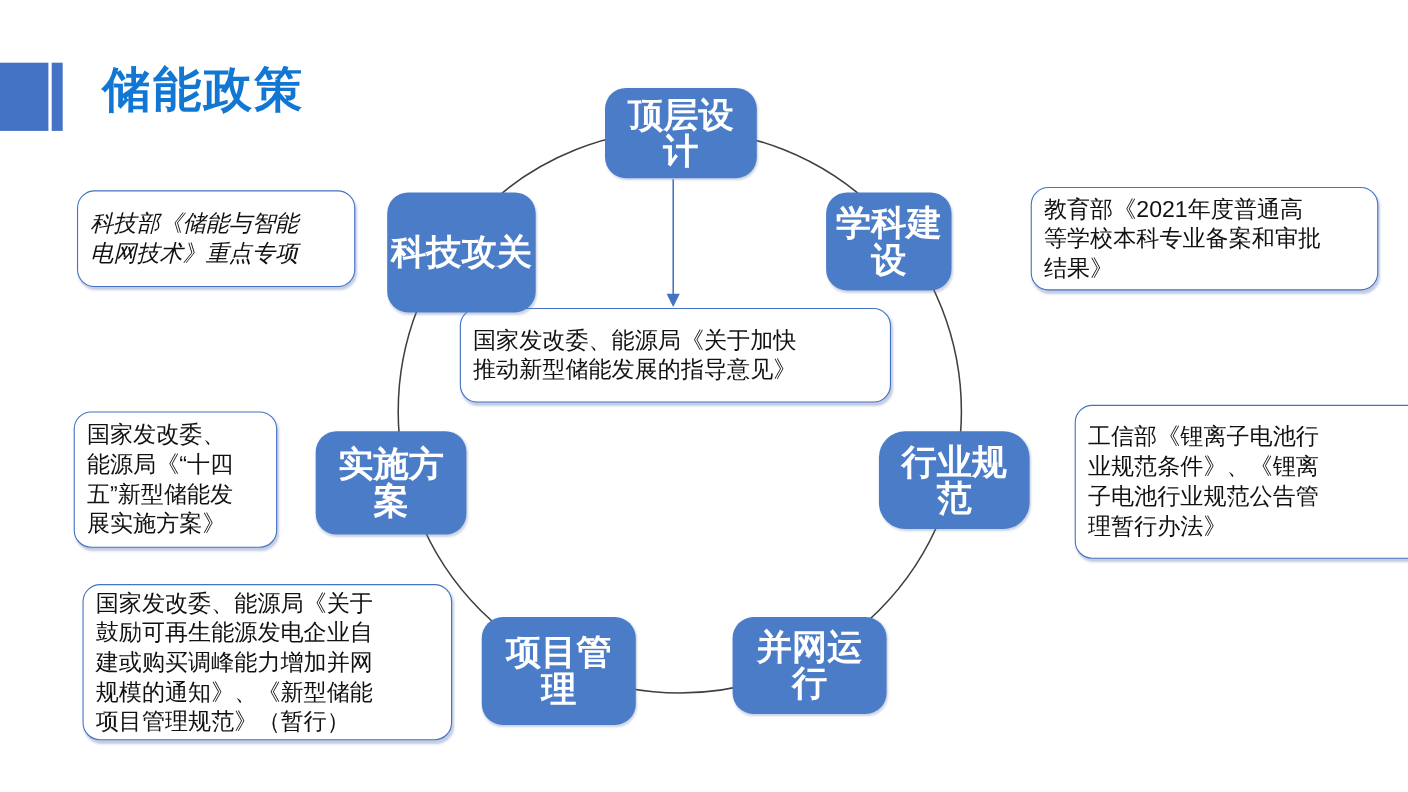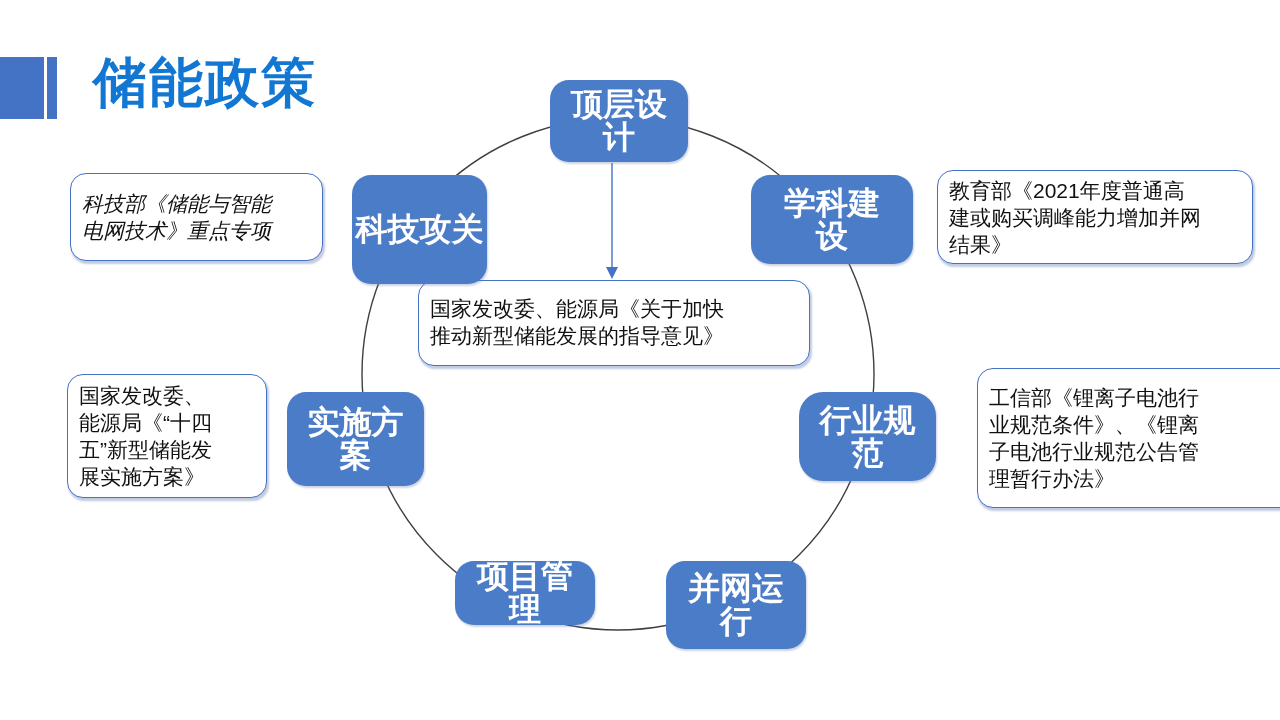--- a/index.html
+++ b/index.html
@@ -17,66 +17,66 @@
   .accent-bar-big {
     position: absolute; left: 0; top: 57px; width: 44px; height: 62px;
     background: #4472c4;
   }
   .accent-bar-thin {
     position: absolute; left: 47px; top: 57px; width: 10px; height: 62px;
     background: #4472c4;
   }
   .page-title {
     position: absolute; left: 93px; top: 52px;
-    font-size: 54px; line-height: 60px; font-weight: 700;
+    font-size: 44px; line-height: 60px; font-weight: 700;
     color: #1277d3; letter-spacing: 2px;
   }
 
   
   .node {
     position: absolute;
     background: #4b7cc8;
     border-radius: 19px;
     color: #ffffff;
     font-weight: 700;
     font-size: 32px;
     line-height: 33px;
     display: flex; align-items: center; justify-content: center;
     text-align: center;
     white-space: pre-line;
     box-sizing: border-box;
     box-shadow: 1px 1.5px 2px rgba(110, 130, 175, 0.35);
   }
   .n-top        { left: 550px; top:  80px; width: 138px; height: 82px; }
   .n-tech       { left: 352px; top: 175px; width: 135px; height: 109px; }
-  .n-discipline { left: 751px; top: 175px; width: 162px; height: 89px; }
+  .n-discipline { left: 751px; top: 175px; width: 114px; height: 89px; }
   .n-impl       { left: 287px; top: 392px; width: 137px; height: 94px; }
   .n-industry   { left: 799px; top: 392px; width: 137px; height: 89px; border-radius: 24px; }
-  .n-project    { left: 455px; top: 561px; width: 140px; height: 64px; }
+  .n-project    { left: 438px; top: 561px; width: 140px; height: 98px; }
   .n-grid       { left: 666px; top: 561px; width: 140px; height: 88px; }
 
   
   .callout {
     position: absolute;
     background: #ffffff;
     border: 1.6px solid #4472c4;
     border-radius: 16px;
     color: #111111;
     font-size: 21px;
     line-height: 27px;
     padding: 4px 11px;
     display: flex; align-items: center;
     white-space: pre-line;
     box-sizing: border-box;
     box-shadow: 1.5px 2.5px 2px rgba(120, 140, 190, 0.45);
   }
   .c-tl     { left:  70px; top: 173px; width: 253px; height:  88px; font-style: italic; }
   .c-tr     { left: 937px; top: 170px; width: 316px; height:  94px; }
   .c-right  { left: 977px; top: 368px; width: 320px; height: 140px; border-radius: 16px; }
-  .c-left   { left:  67px; top: 374px; width: 200px; height: 124px; }
+  .c-left   { left:  67px; top: 374px; width: 185px; height: 124px; }
   .c-bl     { left:  75px; top: 531px; width: 336px; height: 142px; }
   .c-br     { left: 833px; top: 528px; width: 350px; height: 155px; }
   .c-center { left: 418px; top: 280px; width: 392px; height:  86px; font-family: Liberation Serif, serif; }
 </style>
 </head>
 <body>
 
 <div class="slide">
 
   <svg class="wires" width="1280" height="720" viewBox="0 0 1280 720">
@@ -87,30 +87,35 @@
     </g>
   </svg>
 
   <div class="accent-bar-big"></div>
   <div class="accent-bar-thin"></div>
   <div class="page-title">储能政策</div>
 
   <div class="callout c-tl">科技部《储能与智能
 电网技术》重点专项</div>
   <div class="callout c-tr">教育部《2021年度普通高
-建或购买调峰能力增加并网
+等学校本科专业备案和审批
 结果》</div>
   <div class="callout c-right">工信部《锂离子电池行
 业规范条件》、《锂离
 子电池行业规范公告管
 理暂行办法》</div>
   <div class="callout c-left">国家发改委、
 能源局《“十四
 五”新型储能发
 展实施方案》</div>
+  <div class="callout c-bl">国家发改委、能源局《关于
+鼓励可再生能源发电企业自
+建或购买调峰能力增加并网
+规模的通知》、《新型储能
+项目管理规范》（暂行）</div>
   <div class="callout c-center">国家发改委、能源局《关于加快
 推动新型储能发展的指导意见》</div>
 
   <div class="node n-top">顶层设
 计</div>
   <div class="node n-tech">科技攻关</div>
   <div class="node n-discipline">学科建
 设</div>
   <div class="node n-impl">实施方
 案</div>

